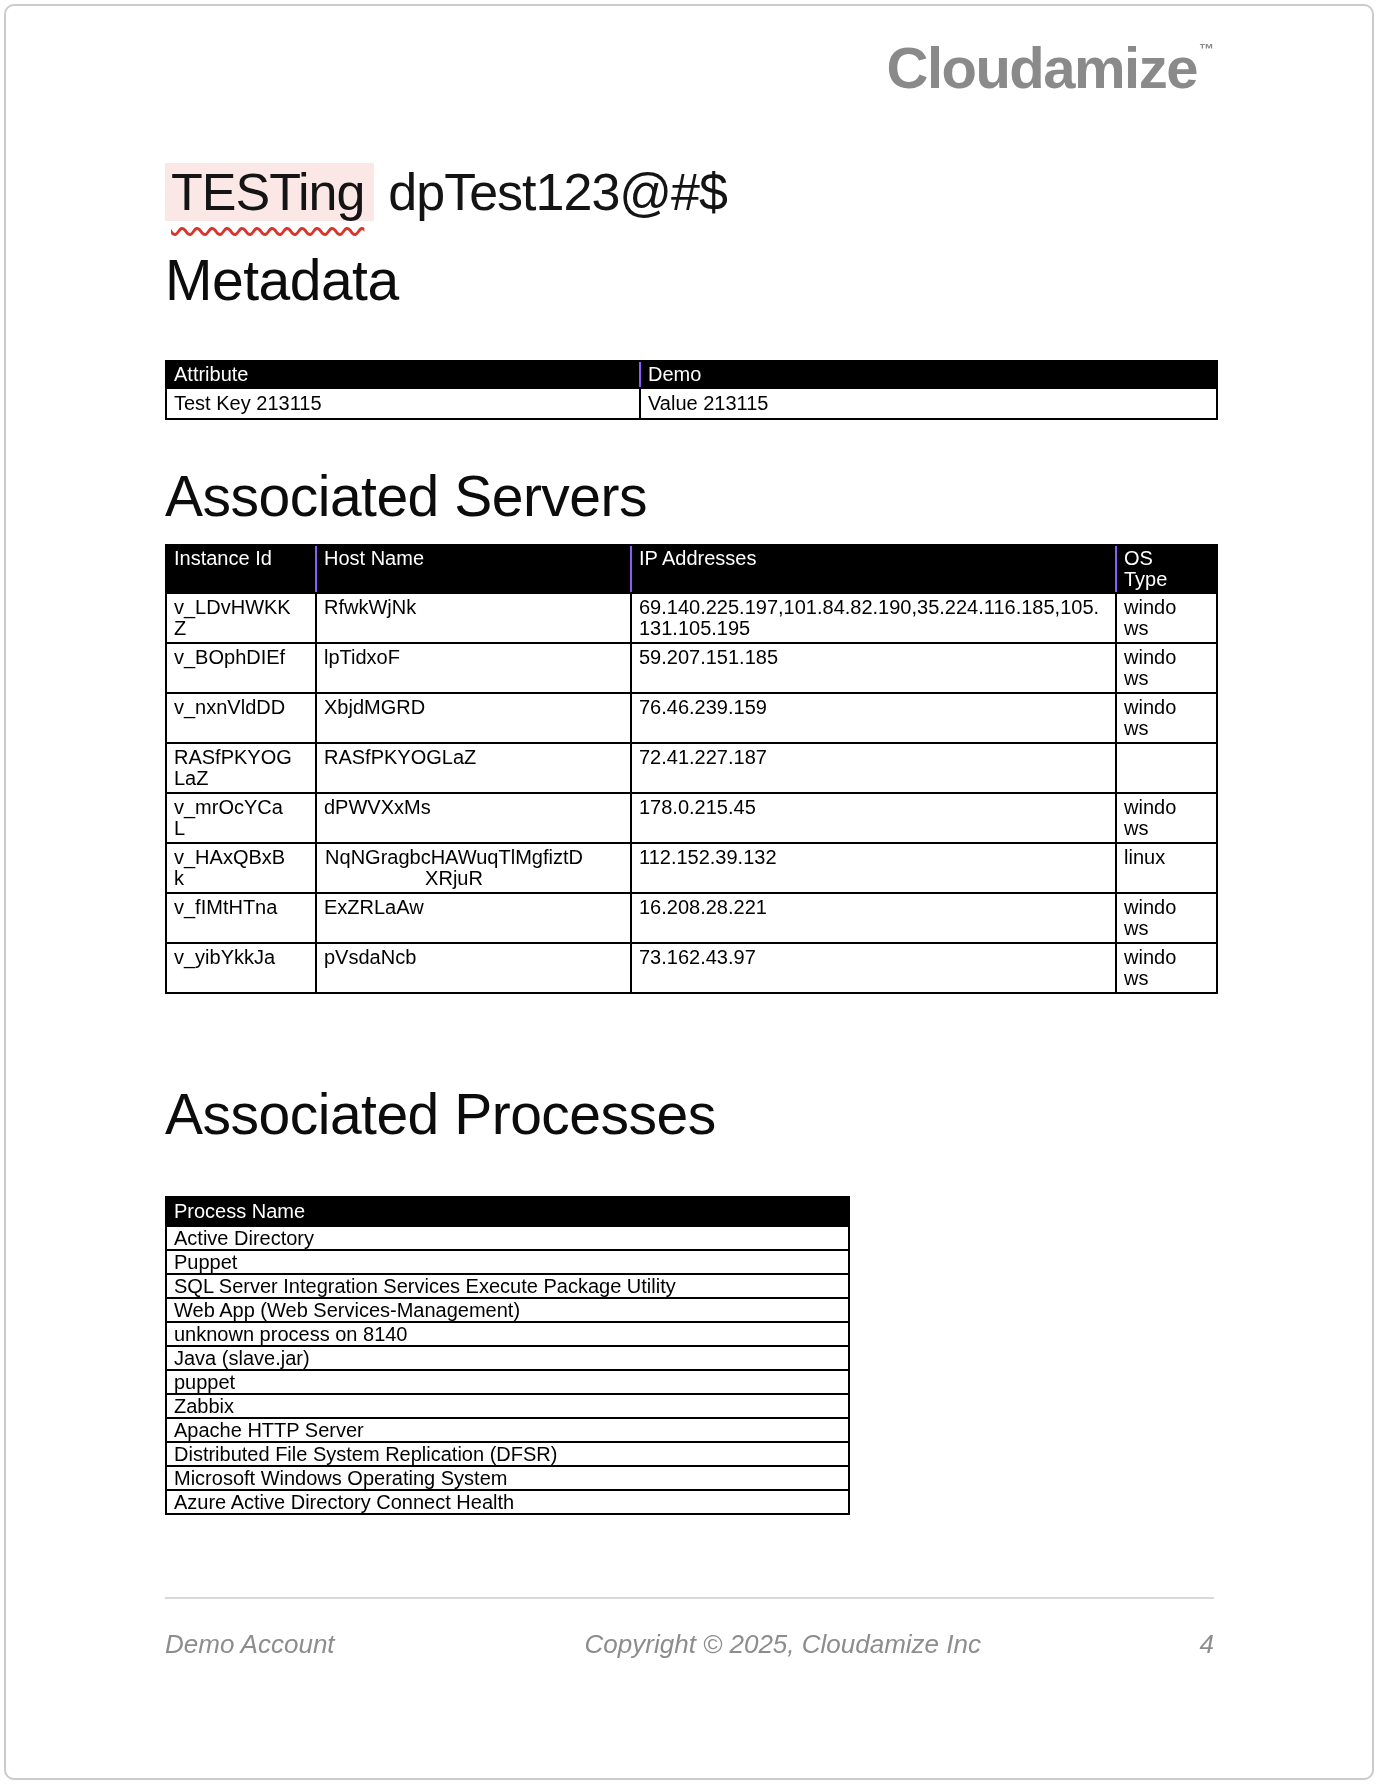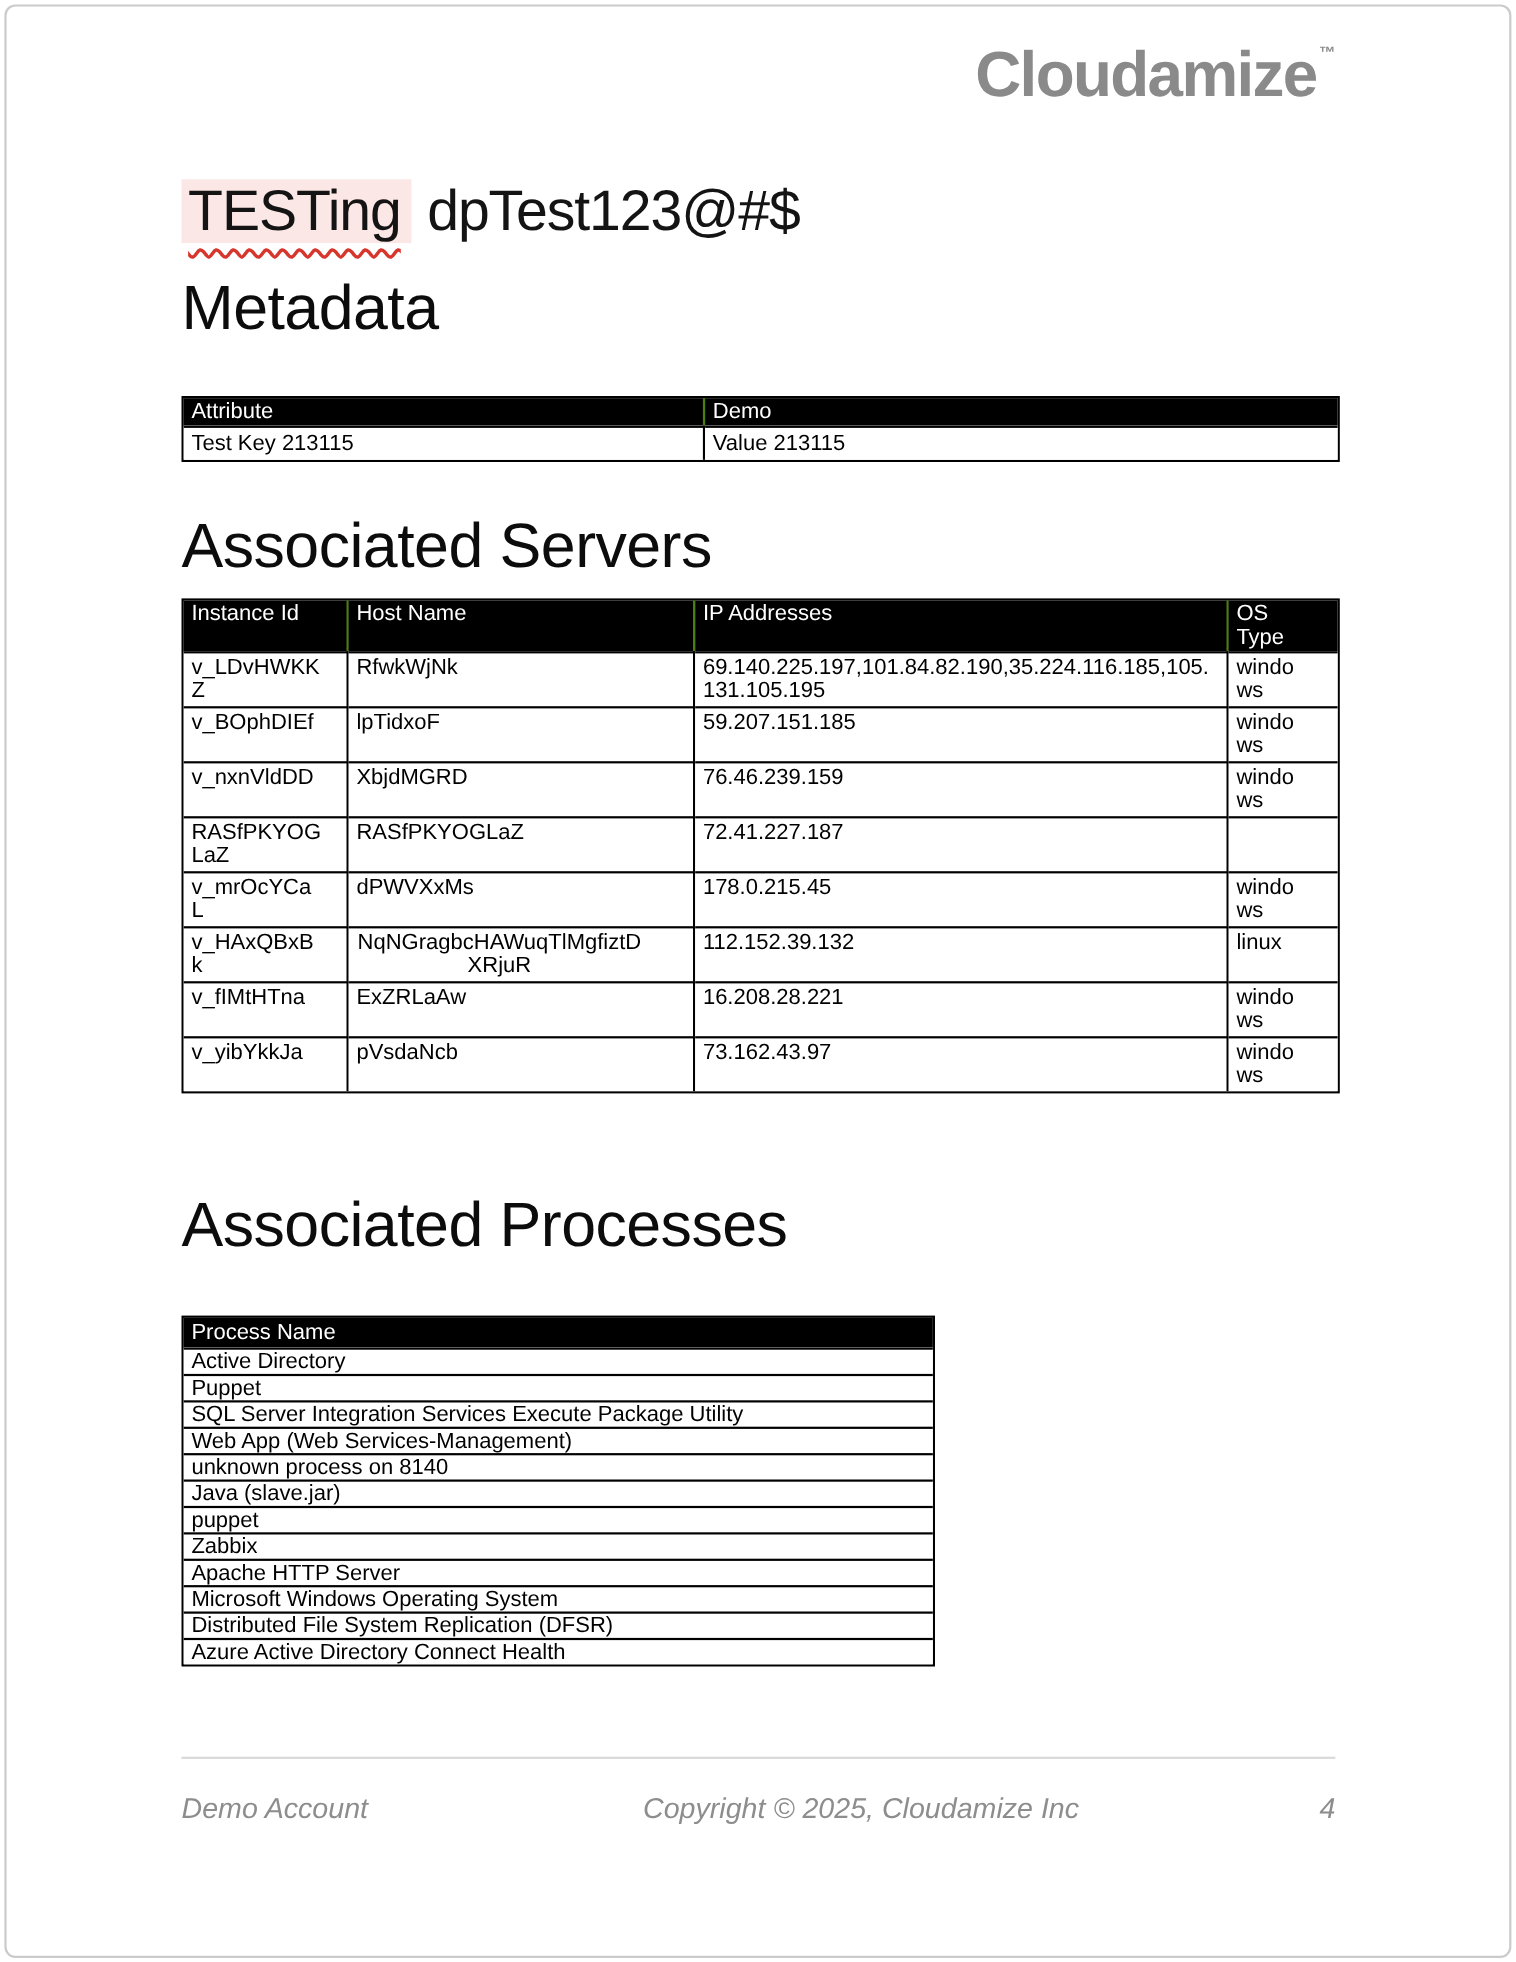--- a/index.html
+++ b/index.html
@@ -42,21 +42,21 @@
   #h-servers   { top:462px; }
   #h-processes { top:1080px; }
 
   table {
     position:absolute; left:165px;
     border-collapse:separate; border-spacing:0;
     border:2px solid #000; font-size:20px; table-layout:fixed;
   }
   th {
     background:var(--header-bg,#000); color:#fff; font-weight:400; text-align:left;
-    vertical-align:top; padding:2px 7px; border-right:2px solid #4d7c0f; line-height:21px;
+    vertical-align:top; padding:2px 7px; border-right:2px solid #8b5cf6; line-height:21px;
   }
   th:last-child { border-right:0; }
   td {
     vertical-align:top; padding:3px 7px; line-height:21px;
     border-right:2px solid #000; border-top:2px solid #000; background:#fff;
   }
   td:last-child { border-right:0; }
 
   #t-metadata { top:360px; width:1049px; }
   #t-metadata td { padding:4px 7px; }
@@ -220,24 +220,24 @@
     <tr>
         <td>puppet</td>
       </tr>
     <tr>
         <td>Zabbix</td>
       </tr>
     <tr>
         <td>Apache HTTP Server</td>
       </tr>
     <tr>
+        <td>Distributed File System Replication (DFSR)</td>
+      </tr>
+    <tr>
         <td>Microsoft Windows Operating System</td>
-      </tr>
-    <tr>
-        <td>Distributed File System Replication (DFSR)</td>
       </tr>
     <tr>
         <td>Azure Active Directory Connect Health</td>
       </tr>
   </tbody>
 </table>
 
 <div class="footer-line"></div>
 
 <div class="footer">

